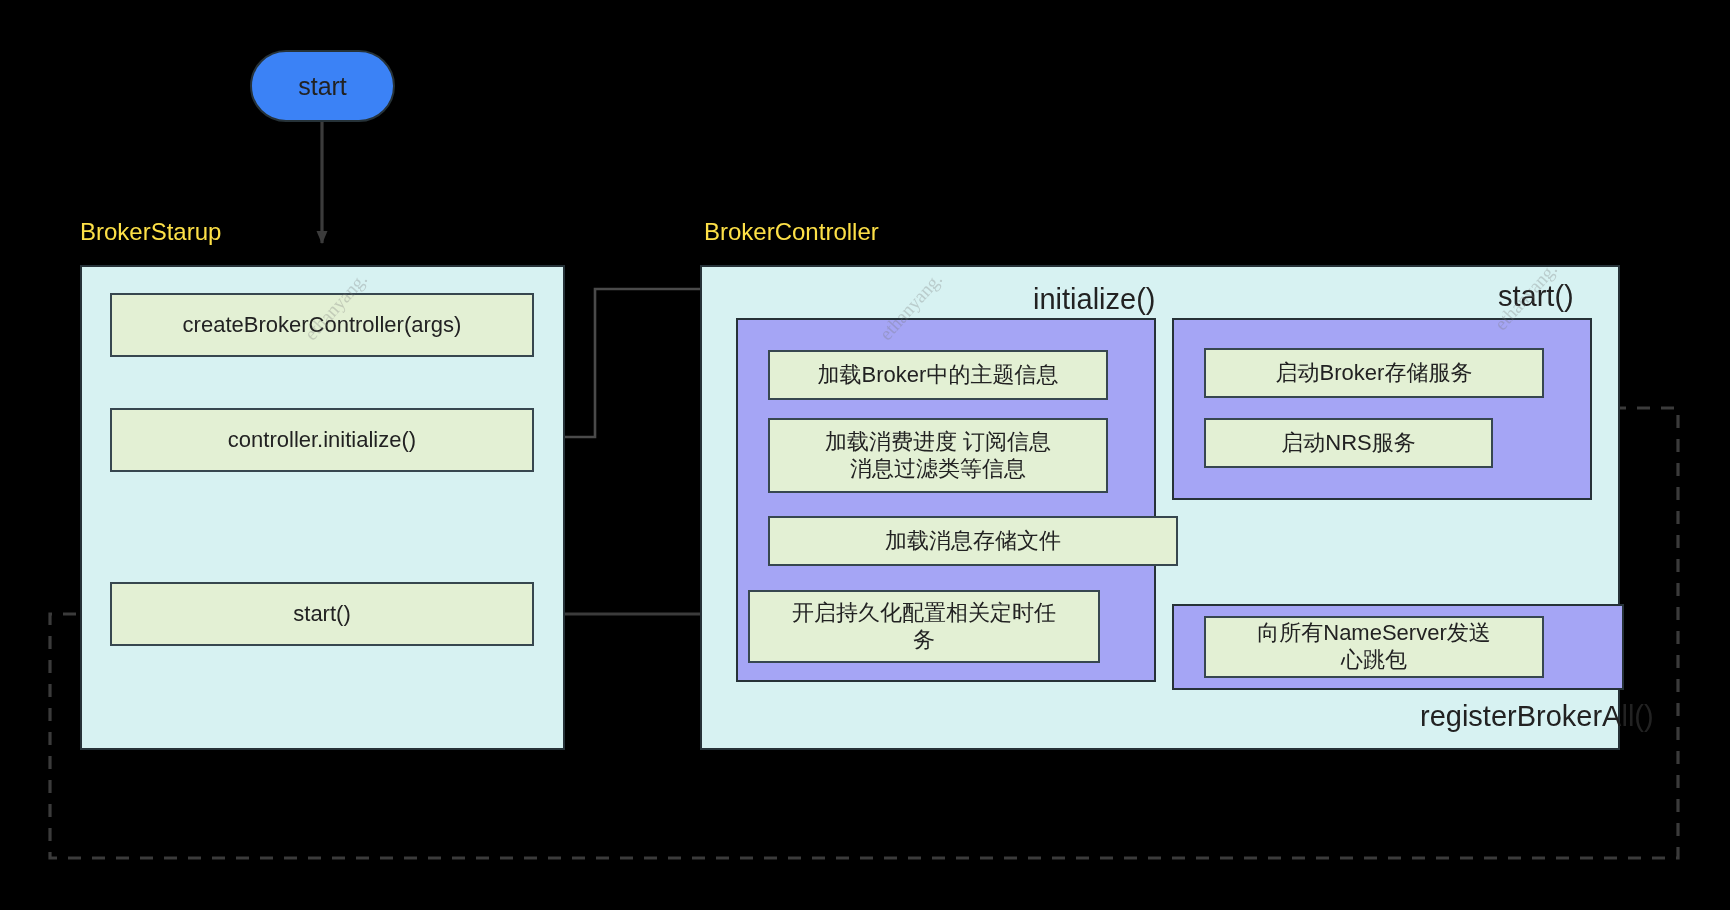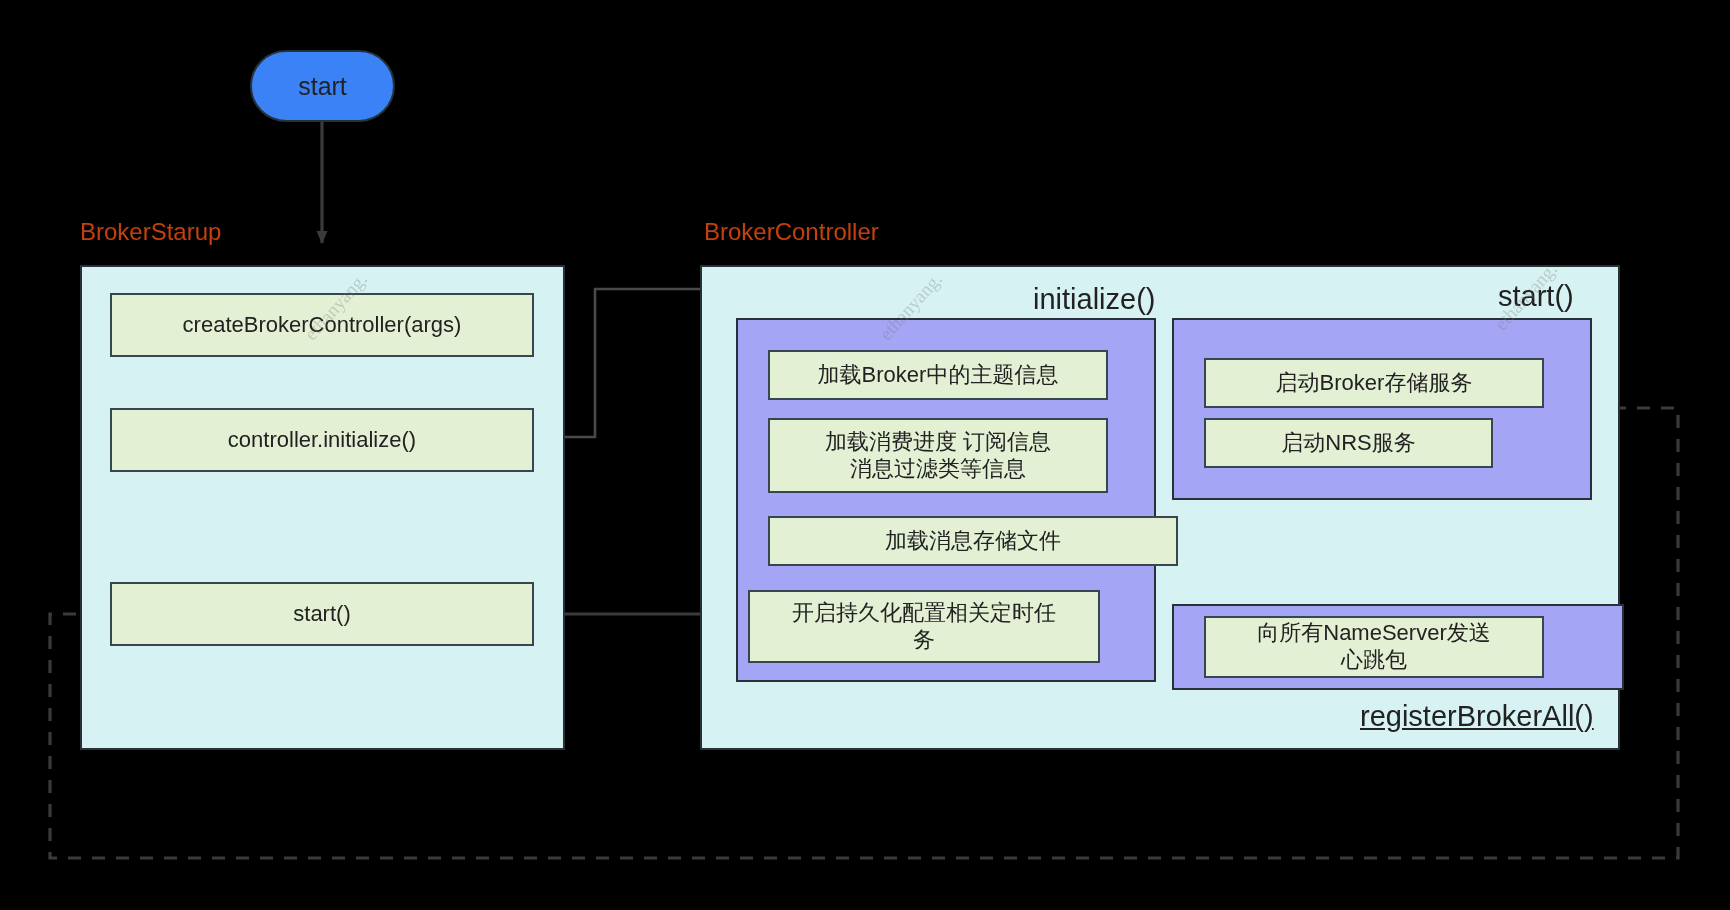--- a/index.html
+++ b/index.html
@@ -1,21 +1,21 @@
 <!DOCTYPE html>
 <html><head>
 <meta charset="utf-8">
 <style>
   html,body{margin:0;padding:0;background:#000;}
   body{width:1730px;height:910px;overflow:hidden;
        font-family:"Liberation Sans","DejaVu Sans",sans-serif;}
   #stage{position:relative;width:1730px;height:910px;}
   svg.layer{position:absolute;left:0;top:0;width:1730px;height:910px;}
 
-  .group-label{position:absolute;color:#c2410c;font-size:24px;white-space:nowrap;text-align:right;}
+  .group-label{position:absolute;color:#fde047;font-size:24px;white-space:nowrap;text-align:right;}
 
   .panel{position:absolute;background:#d7f2f2;border:2.5px solid #263238;box-sizing:border-box;}
   .subpanel{position:absolute;background:#a5a5f5;border:2.5px solid #263238;box-sizing:border-box;}
 
   .node{position:absolute;background:#e3f0d4;border:2.5px solid #37474f;
         box-sizing:border-box;display:flex;align-items:center;justify-content:center;
         text-align:center;color:#222;font-size:22px;line-height:1.22;}
 
   .stadium{position:absolute;background:#3b82f6;border:2.5px solid #263238;
         border-radius:999px;box-sizing:border-box;display:flex;align-items:center;
@@ -97,34 +97,34 @@
 
   <div class="node" style="left:748px;top:590px;width:352px;height:73px;white-space:pre-line;">
     <span>开启持久化配置相关定时任
 务</span>
   </div>
 
   <div class="fn-label" style="left:1498px;top:280px;">start()</div>
 
   <div class="subpanel" style="left:1172px;top:318px;width:420px;height:182px;"></div>
 
-  <div class="node" style="left:1204px;top:358px;width:340px;height:50px;">
+  <div class="node" style="left:1204px;top:348px;width:340px;height:50px;">
     <span>启动Broker存储服务</span>
   </div>
 
   <div class="node" style="left:1204px;top:418px;width:289px;height:50px;">
     <span>启动NRS服务</span>
   </div>
 
   <div class="subpanel" style="left:1172px;top:604px;width:452px;height:86px;"></div>
 
   <div class="node" style="left:1204px;top:616px;width:340px;height:62px;white-space:pre-line;">
     <span>向所有NameServer发送
 心跳包</span>
   </div>
 
-  <div class="fn-label" style="left:1360px;top:700px;text-decoration:underline;">registerBrokerAll()</div>
+  <div class="fn-label" style="left:1420px;top:700px;">registerBrokerAll()</div>
 
   <div class="wm" style="left:300px;top:330px;">ethanyang.</div>
   <div class="wm" style="left:875px;top:330px;">ethanyang.</div>
   <div class="wm" style="left:1490px;top:320px;">ethanyang.</div>
 
 </div>
 
 </body></html>

